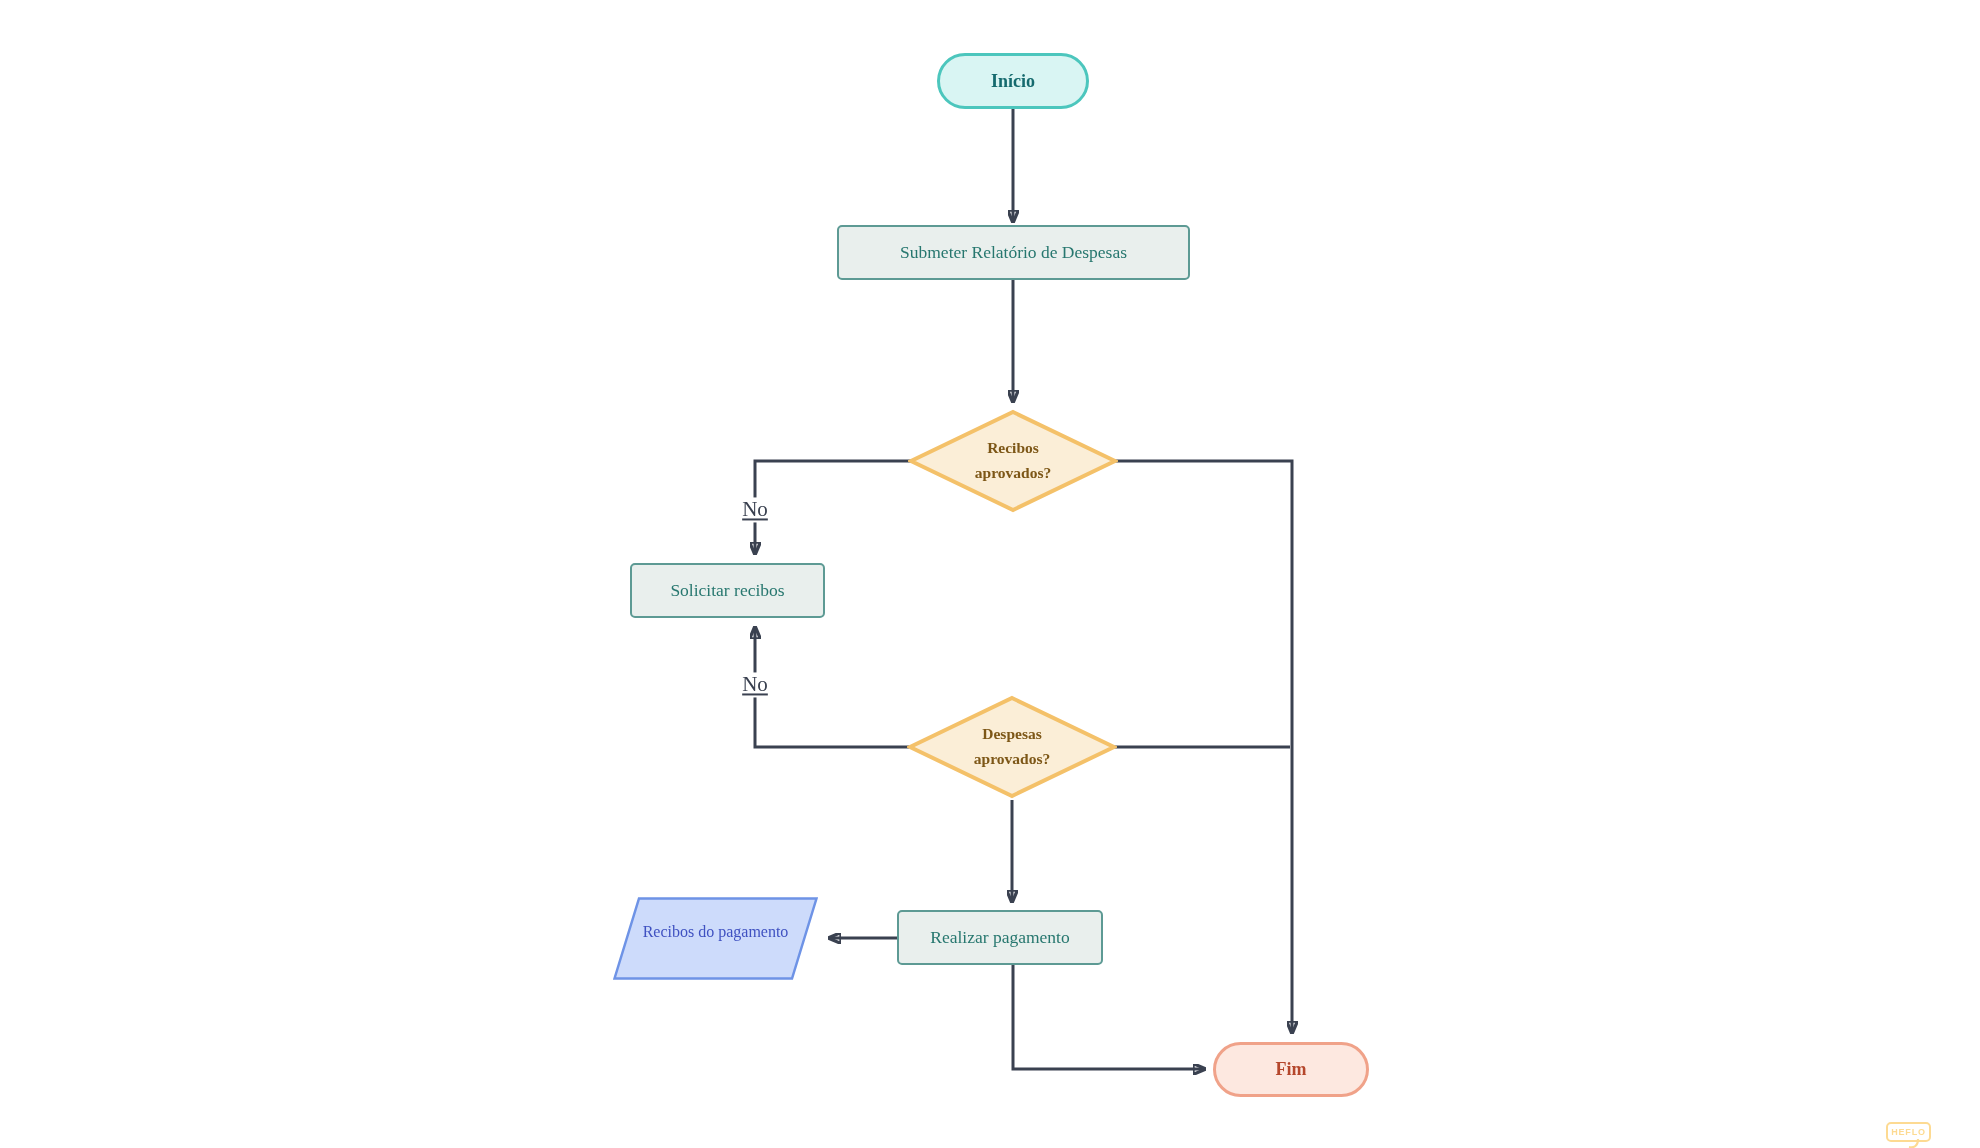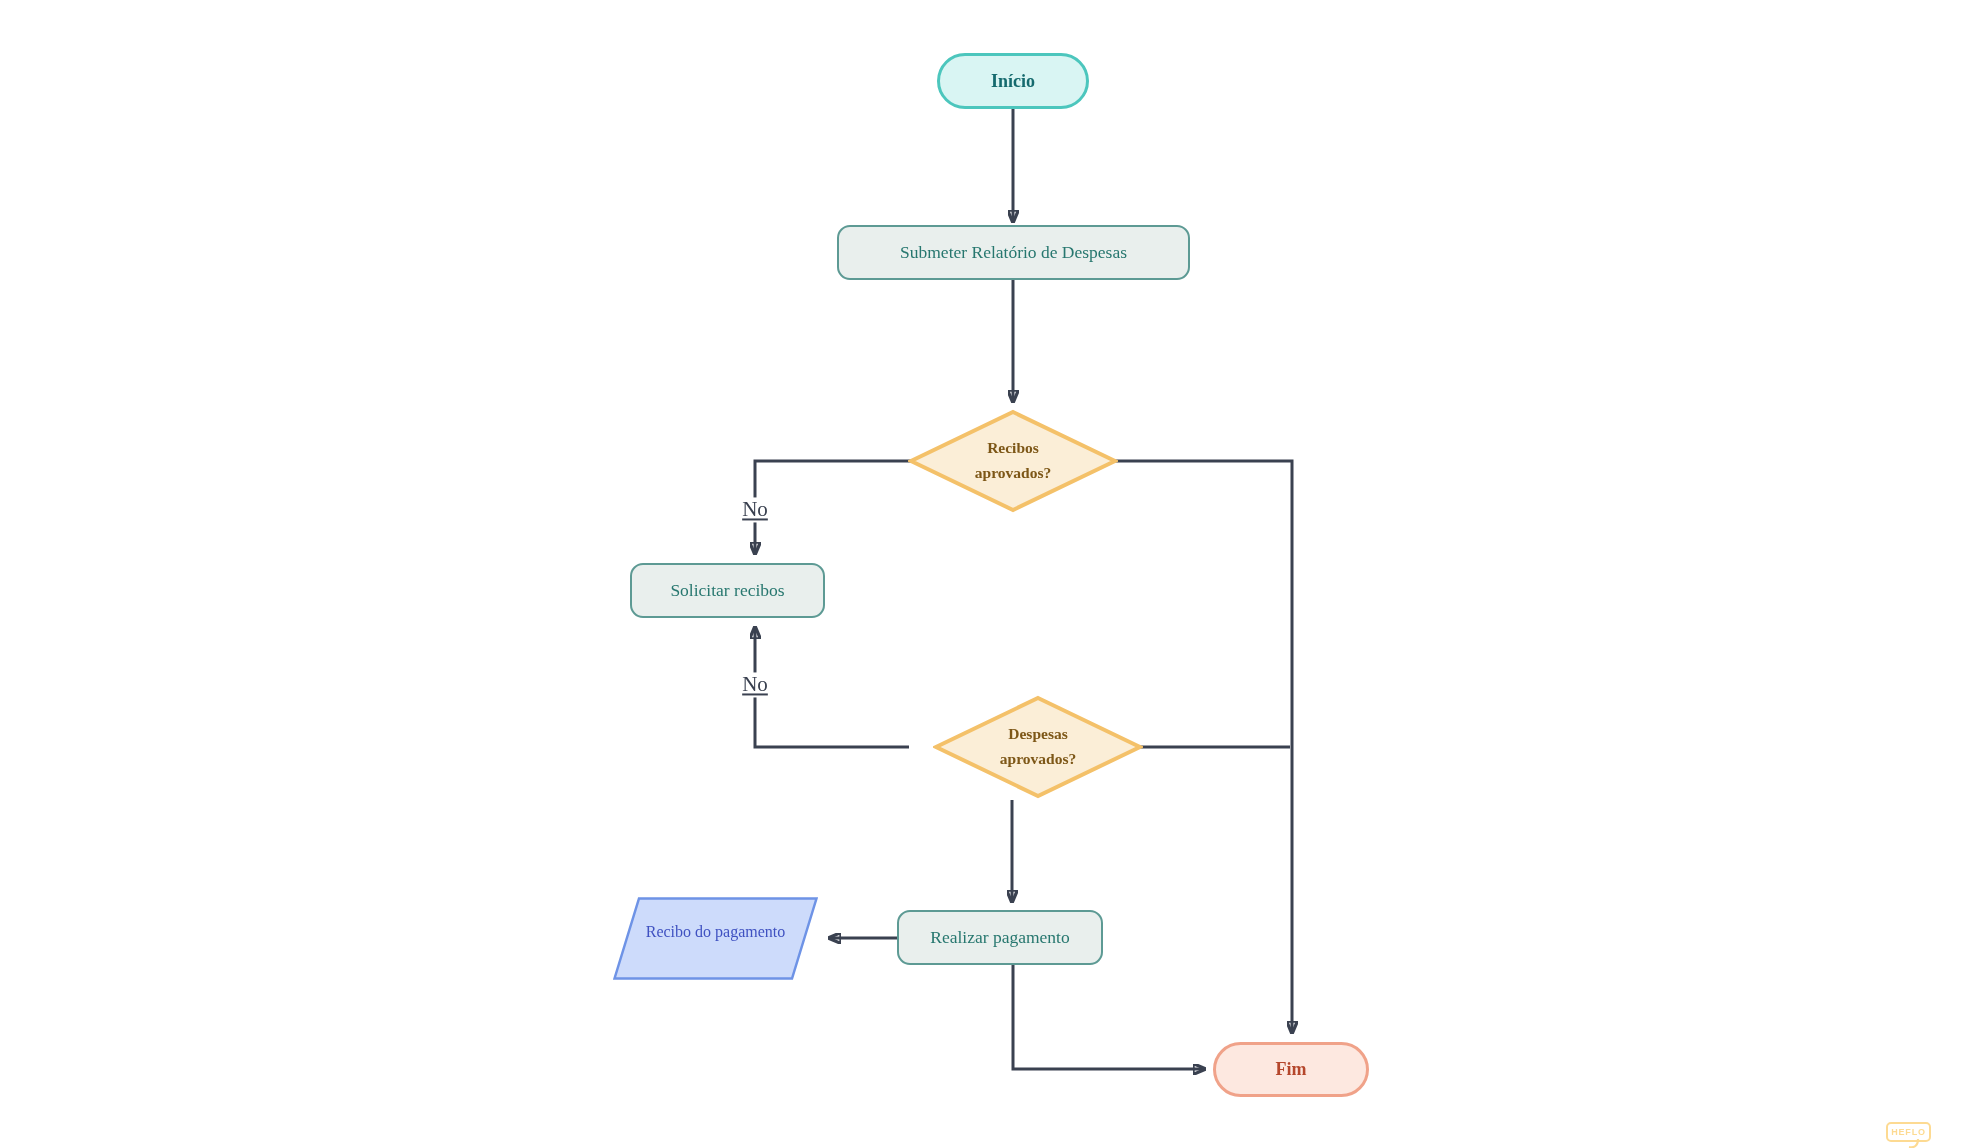--- a/index.html
+++ b/index.html
@@ -21,21 +21,21 @@
   .edges path{stroke:var(--line);stroke-width:3;fill:none;}
   .arrowhead{fill:var(--line);}
   .node{position:absolute;display:flex;align-items:center;justify-content:center;text-align:center;}
   .terminal{
     border:3px solid;border-radius:30px;font-weight:bold;font-size:18px;
   }
   .terminal.start{background:var(--start-fill);border-color:var(--start-border);color:var(--start-text);}
   .terminal.end{background:var(--end-fill);border-color:var(--end-border);color:var(--end-text);}
   .process{
     background:var(--process-fill);border:2.5px solid var(--process-border);
-    border-radius:13px;color:var(--process-text);font-size:17.5px;
+    border-radius:5px;color:var(--process-text);font-size:17.5px;
   }
   .diamond-wrap{position:absolute;}
   .diamond-wrap svg{position:absolute;left:0;top:0;display:block;}
   .diamond-shape{fill:var(--decision-fill);stroke:var(--decision-border);stroke-width:4;}
   .diamond-label{
     position:absolute;inset:0;display:flex;align-items:center;justify-content:center;
     text-align:center;color:var(--decision-text);font-weight:bold;font-size:15.5px;line-height:1.6;
   }
   .diamond-label span{display:block;width:112px;margin:0 auto;}
   .para-wrap{position:absolute;}
@@ -97,39 +97,39 @@
     </svg>
     <div class="diamond-label">
       <span>Recibos aprovados?</span>
     </div>
   </div>
 
   <div class="node process" style="left:630px;top:563px;width:195px;height:55px;">
     <span>Solicitar recibos</span>
   </div>
 
-  <div class="diamond-wrap" style="left:933px;top:695px;width:210px;height:104px;">
+  <div class="diamond-wrap" style="left:907px;top:695px;width:210px;height:104px;">
     <svg width="210" height="104" viewBox="0 0 210 104">
       <polygon class="diamond-shape" points="105,3 207,52 105,101 3,52"></polygon>
     </svg>
     <div class="diamond-label">
       <span>Despesas aprovados?</span>
     </div>
   </div>
 
   <div class="node process" style="left:897px;top:910px;width:206px;height:55px;">
     <span>Realizar pagamento</span>
   </div>
 
   <div class="para-wrap" style="left:613px;top:897px;width:205px;height:83px;">
     <svg width="205" height="83" viewBox="0 0 205 83">
       <polygon class="para-shape" points="26,1.5 203.5,1.5 179,81.5 1.5,81.5"></polygon>
     </svg>
     <div class="para-label">
-      <span>Recibo do pagamento</span>
+      <span>Recibos do pagamento</span>
     </div>
   </div>
 
   <div class="node terminal end" style="left:1213px;top:1042px;width:156px;height:55px;">
     <span>Fim</span>
   </div>
 
   <div class="edge-label" style="left:755px;top:510px;">No</div>
   <div class="edge-label" style="left:755px;top:685px;">No</div>
 

